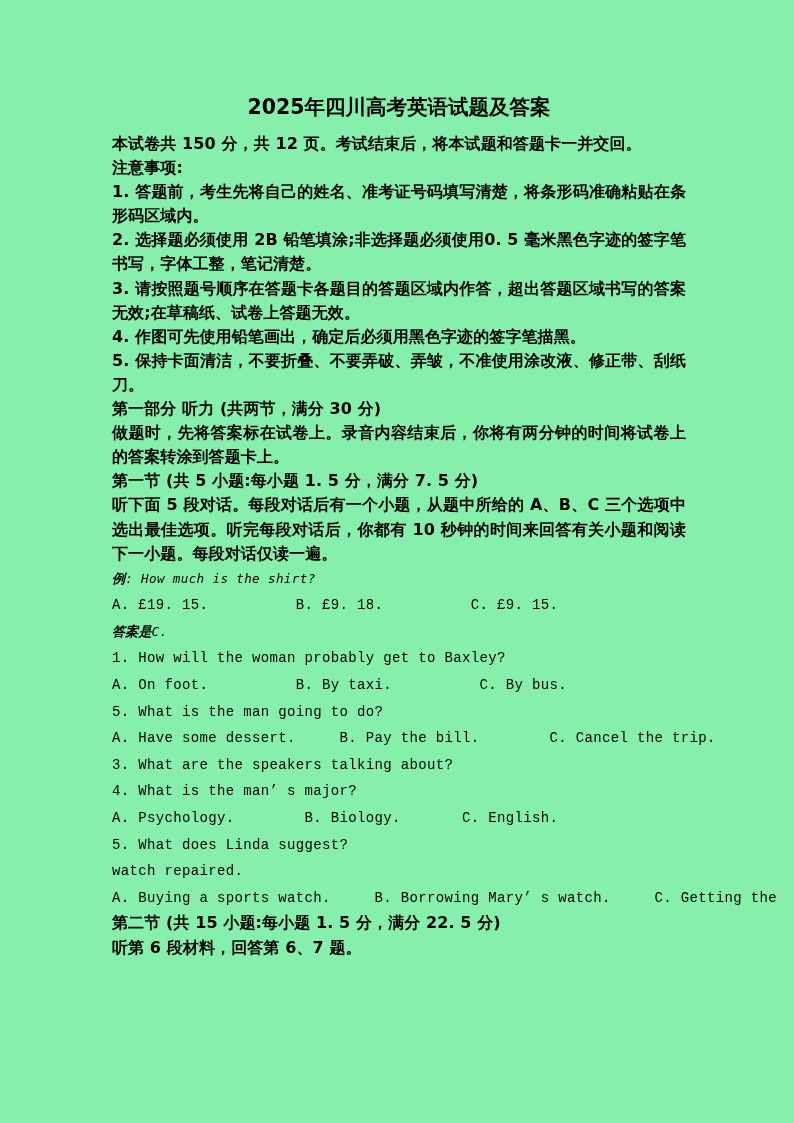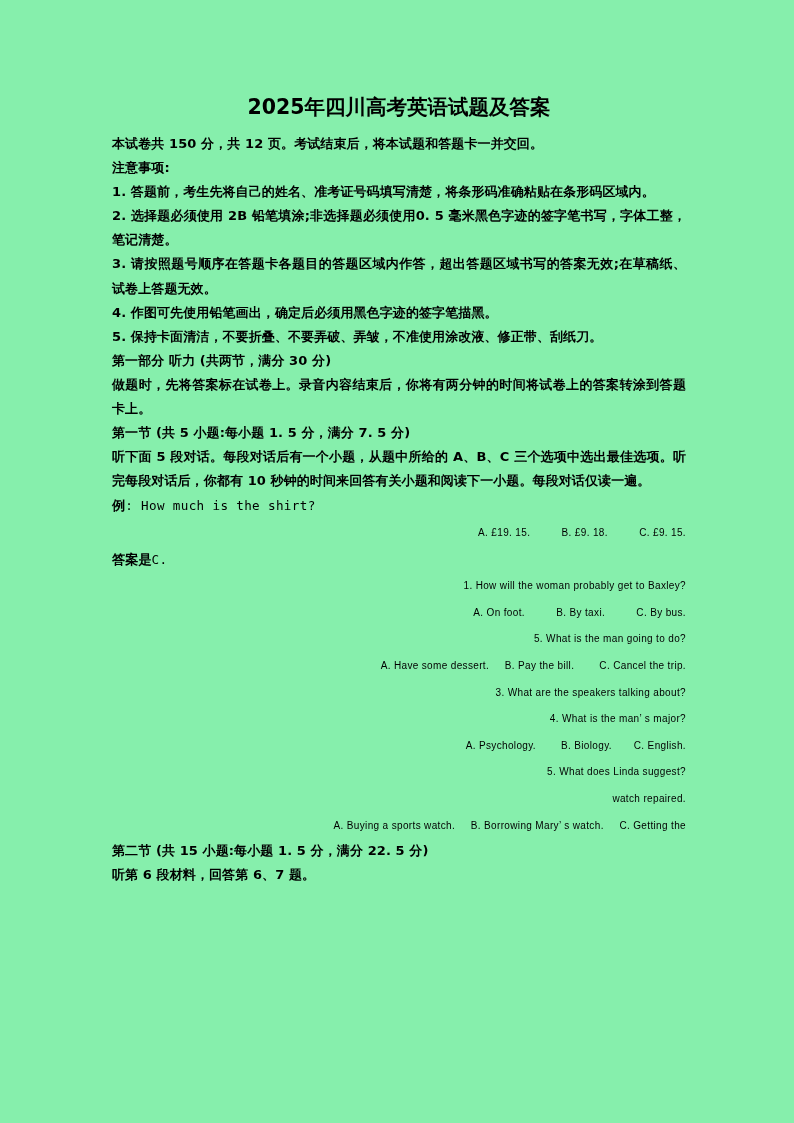--- a/index.html
+++ b/index.html
@@ -54,42 +54,42 @@
     line-height: 24.1px;
     text-align: justify;
     text-justify: inter-ideograph;
     word-break: break-word;
   }
 
   
   .cn {
     font-family: "DejaVu Sans", "Liberation Sans", sans-serif;
     font-weight: 700;
-    font-size: 13px;
+    font-size: 16px;
     letter-spacing: 0.1px;
   }
 
   
   .en-line {
-    font-family: Liberation Sans, sans-serif;
+    font-family: Liberation Mono, monospace;
     font-weight: 400;
-    font-size: 10px;
+    font-size: 14px;
     line-height: 26.6px;
     letter-spacing: 0.35px;
     white-space: pre;
     margin: 0;
-    text-align: right;
   }
 
   
   .mix {
     font-size: 13.2px;
     line-height: 26.6px;
     margin: 0;
     white-space: pre;
+    font-style: italic;
   }
   .mix .cnpart {
     font-family: "DejaVu Sans", "Liberation Sans", sans-serif;
     font-weight: 700;
     font-size: 13.2px;
   }
   .mix .enpart {
     font-family: "DejaVu Sans Mono", "Liberation Mono", monospace;
     font-weight: 400;
     font-size: 12.6px;

